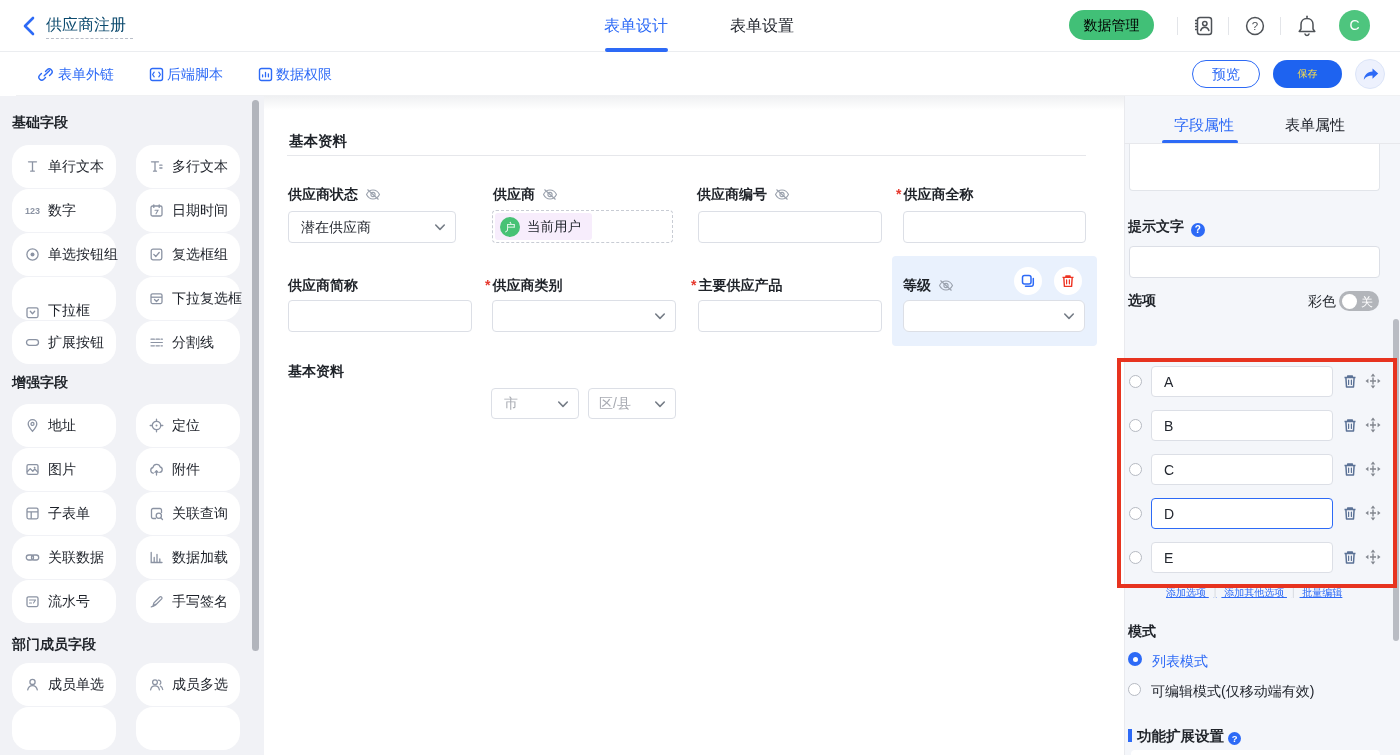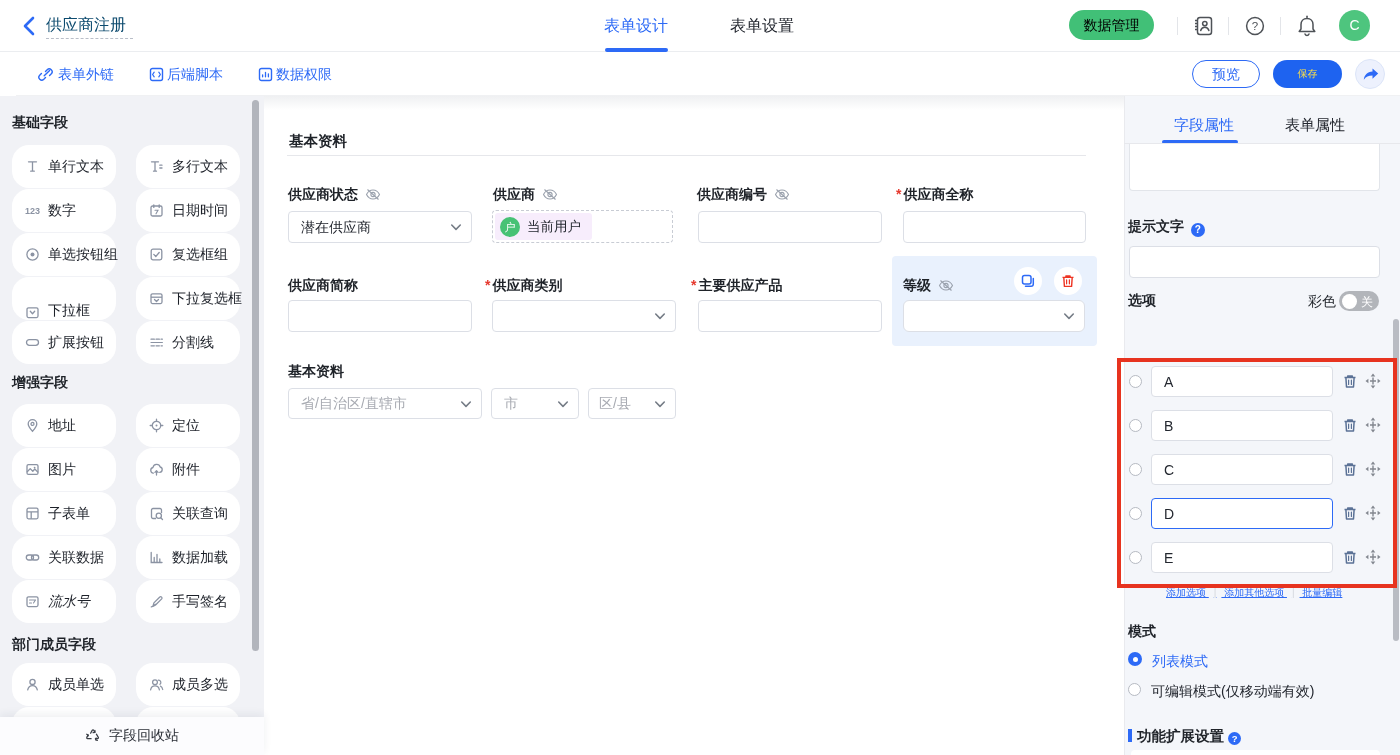--- a/index.html
+++ b/index.html
@@ -165,21 +165,21 @@
 
     <div class="fbtn" style="left:12px;top:440px;"><svg width="15" height="15" viewBox="0 0 15 15" fill="none" stroke="#8b93a3" stroke-width="1.3">
           <rect x="1.3" y="5" width="7.2" height="5" rx="2.5"></rect>
           <rect x="6.5" y="5" width="7.2" height="5" rx="2.5"></rect>
         </svg>关联数据</div>
     <div class="fbtn" style="left:136px;top:440px;"><svg width="15" height="15" viewBox="0 0 15 15" fill="none" stroke="#8b93a3" stroke-width="1.3" stroke-linecap="round">
           <path d="M2.2 2.5 V12.5 H13"></path>
           <path d="M5.2 12 V7.5 M8 12 V4.5 M10.8 12 V9"></path>
         </svg>数据加载</div>
 
-    <div class="fbtn" style="left:12px;top:484px;font-style:italic;"><svg width="15" height="15" viewBox="0 0 15 15" fill="none" stroke="#8b93a3" stroke-width="1.3">
+    <div class="fbtn" style="left:12px;top:484px;"><svg width="15" height="15" viewBox="0 0 15 15" fill="none" stroke="#8b93a3" stroke-width="1.3">
           <rect x="2" y="2.8" width="11" height="9.8" rx="1.5"></rect>
           <path d="M4.5 6 h6 M4.5 9 l2 0 M8.5 9 l2 -3" stroke-linecap="round" stroke-width="1.1"></path>
         </svg>流水号</div>
     <div class="fbtn" style="left:136px;top:484px;"><svg width="15" height="15" viewBox="0 0 15 15" fill="none" stroke="#8b93a3" stroke-width="1.3" stroke-linecap="round" stroke-linejoin="round">
           <path d="M2.3 12.8 c2.3 -0.3 3.5 -1 4.2 -2.4"></path>
           <path d="M4.9 8.9 L10.8 3 a1.35 1.35 0 0 1 1.9 1.9 L6.8 10.8 l-2.6 0.7 z"></path>
         </svg>手写签名</div>
 
     <div class="sect" style="left:12px;top:540px;">部门成员字段</div>
 
@@ -189,31 +189,20 @@
         </svg>成员单选</div>
     <div class="fbtn" style="left:136px;top:567px;"><svg width="15" height="15" viewBox="0 0 15 15" fill="none" stroke="#8b93a3" stroke-width="1.25" stroke-linecap="round">
           <circle cx="6" cy="5.2" r="2.4"></circle>
           <path d="M1.6 12.8 c0.5 -2.6 2.2 -3.9 4.4 -3.9 s3.9 1.3 4.4 3.9"></path>
           <path d="M9.4 3.2 a2.3 2.3 0 0 1 1.6 4.1 M11.5 9.1 c1.2 0.6 1.9 1.8 2.2 3.4"></path>
         </svg>成员多选</div>
 
     <div class="fbtn" style="left:12px;top:611px;"></div>
     <div class="fbtn" style="left:136px;top:611px;"></div>
 
-    <div class="abs" style="left:0;top:621px;width:264px;height:38px;background:#fcfcfe;box-shadow:0 -3px 8px rgba(30,40,70,0.07);display:flex;align-items:center;justify-content:center;font-size:14px;color:#2a2e36;">
-      <svg style="margin-right:8px;" width="16" height="16" viewBox="0 0 16 16" fill="none" stroke="#3a3e46" stroke-width="1.25" stroke-linecap="round" stroke-linejoin="round">
-          <path d="M5.6 5.2 L7.2 2.4 a0.92 0.92 0 0 1 1.6 0 l1 1.7"></path>
-          <path d="M9.9 2.5 l0.1 1.9 -1.9 0.3"></path>
-          <path d="M11.4 6.2 l1.9 3.1 a0.92 0.92 0 0 1 -0.8 1.4 l-2.1 0"></path>
-          <path d="M12.4 12.4 l-1.8 -0.6 0.6 -1.8"></path>
-          <path d="M6.1 10.7 l-3.5 0 a0.92 0.92 0 0 1 -0.8 -1.4 l1.1 -1.9"></path>
-          <path d="M1.7 6.2 l1.7 0.9 -0.9 1.6"></path>
-        </svg>
-      字段回收站
-    </div>
     <div class="abs" style="left:252px;top:4px;width:7px;height:551px;background:#b2b5bc;border-radius:3.5px;"></div>
   </div>
 
   <div class="abs" style="left:264px;top:96px;width:860px;height:14px;background:linear-gradient(#eff0f2,#ffffff);z-index:5;"></div>
   <div id="canvas" class="abs" style="left:268px;top:96px;width:856px;height:659px;z-index:6;">
     <div class="abs" style="left:21px;top:36px;font-size:14.5px;font-weight:bold;color:#1f2329;">基本资料</div>
     <div class="abs" style="left:19px;top:59px;width:799px;border-top:1px solid #e6e7eb;"></div>
 
     <div class="abs lbl" style="left:20px;top:90px;">供应商状态 <svg style="display:inline-block;vertical-align:-2px;margin-left:3px;" width="16" height="13" viewBox="0 0 16 13" fill="none" stroke="#9aa1ad" stroke-width="1.1">
           <path d="M1.5 6.5 C3 3.5 5.3 2 8 2 s5 1.5 6.5 4.5 C13 9.5 10.7 11 8 11 S3 9.5 1.5 6.5 z"></path>
@@ -225,21 +214,21 @@
           <circle cx="8" cy="6.5" r="2.1"></circle>
           <path d="M2.5 1.5 L13.5 11.5"></path>
         </svg></div>
     <div class="abs lbl" style="left:429px;top:90px;">供应商编号 <svg style="display:inline-block;vertical-align:-2px;margin-left:3px;" width="16" height="13" viewBox="0 0 16 13" fill="none" stroke="#9aa1ad" stroke-width="1.1">
           <path d="M1.5 6.5 C3 3.5 5.3 2 8 2 s5 1.5 6.5 4.5 C13 9.5 10.7 11 8 11 S3 9.5 1.5 6.5 z"></path>
           <circle cx="8" cy="6.5" r="2.1"></circle>
           <path d="M2.5 1.5 L13.5 11.5"></path>
         </svg></div>
     <div class="abs lbl" style="left:628px;top:90px;"><span class="star">*</span>供应商全称</div>
 
-    <div class="abs inp" style="left:20px;top:115px;width:184px;height:32px;">
+    <div class="abs inp" style="left:20px;top:115px;width:168px;height:32px;">
       <div style="margin:7px 0 0 12px;font-size:14px;color:#23272f;">潜在供应商</div>
       <svg class="chev" viewBox="0 0 9 9" fill="none" stroke="#757c86" stroke-width="1.3">
           <path d="M1 2.5 L4.5 6 L8 2.5" stroke-linecap="round" stroke-linejoin="round"></path>
         </svg>
     </div>
     <div class="abs" style="left:224px;top:114px;width:181px;height:33px;border:1px dashed #c8ccd4;border-radius:4px;background:#fff;">
       <div style="position:absolute;left:2px;top:2px;width:97px;height:27px;background:#f7edfc;border-radius:3px;display:flex;align-items:center;">
         <div style="width:20px;height:20px;border-radius:50%;background:#47c275;color:#fff;font-size:11px;text-align:center;line-height:20px;margin:0 7px 0 5px;">户</div>
         <span style="font-size:13.5px;color:#23272f;">当前用户</span>
       </div>
@@ -278,26 +267,20 @@
         </svg>
     </div>
     <div class="abs inp" style="left:430px;top:204px;width:184px;height:32px;"></div>
     <div class="abs" style="left:635px;top:204px;width:182px;height:32px;background:#fff;border:1px solid #dcdfe6;border-radius:6px;">
       <svg class="chev" viewBox="0 0 9 9" fill="none" stroke="#757c86" stroke-width="1.3">
           <path d="M1 2.5 L4.5 6 L8 2.5" stroke-linecap="round" stroke-linejoin="round"></path>
         </svg>
     </div>
 
     <div class="abs lbl" style="left:20px;top:267px;">基本资料</div>
-    <div class="abs inp" style="left:20px;top:292px;width:194px;height:31px;">
-      <div class="phold" style="margin:6px 0 0 12px;">省/自治区/直辖市</div>
-      <svg class="chev" viewBox="0 0 9 9" fill="none" stroke="#757c86" stroke-width="1.3">
-          <path d="M1 2.5 L4.5 6 L8 2.5" stroke-linecap="round" stroke-linejoin="round"></path>
-        </svg>
-    </div>
     <div class="abs inp" style="left:223px;top:292px;width:88px;height:31px;">
       <div class="phold" style="margin:6px 0 0 12px;">市</div>
       <svg class="chev" viewBox="0 0 9 9" fill="none" stroke="#757c86" stroke-width="1.3">
           <path d="M1 2.5 L4.5 6 L8 2.5" stroke-linecap="round" stroke-linejoin="round"></path>
         </svg>
     </div>
     <div class="abs inp" style="left:320px;top:292px;width:88px;height:31px;">
       <div class="phold" style="margin:6px 0 0 10px;">区/县</div>
       <svg class="chev" viewBox="0 0 9 9" fill="none" stroke="#757c86" stroke-width="1.3">
           <path d="M1 2.5 L4.5 6 L8 2.5" stroke-linecap="round" stroke-linejoin="round"></path>

